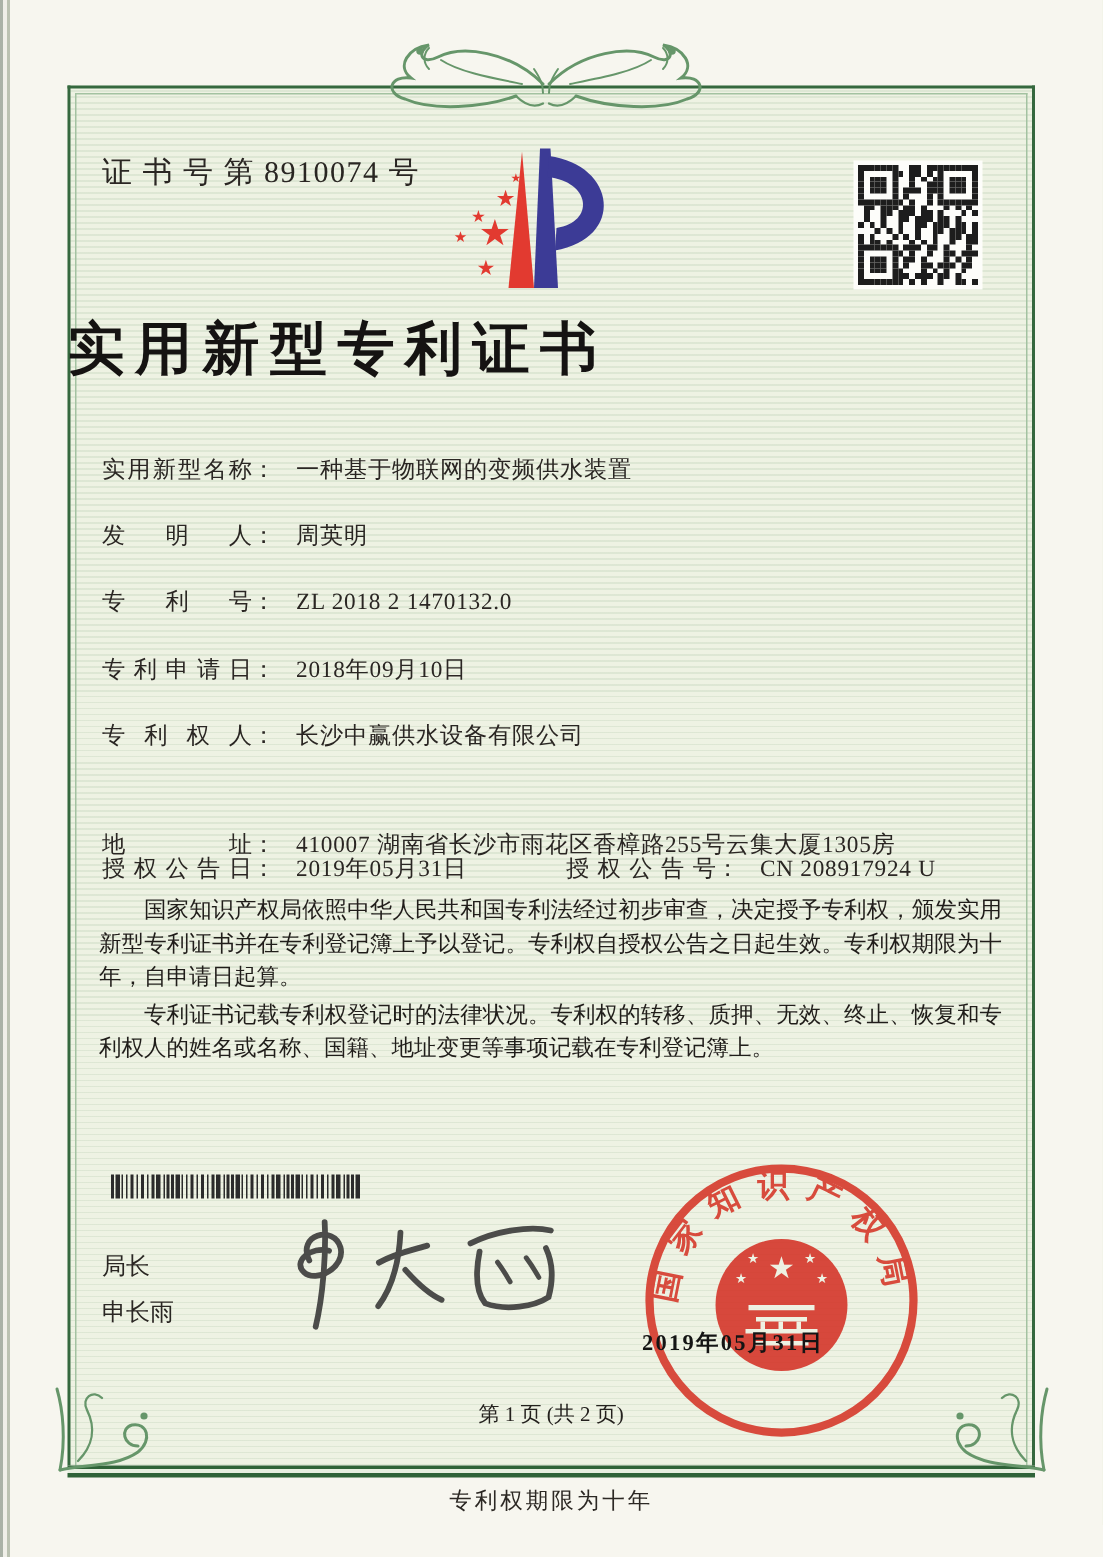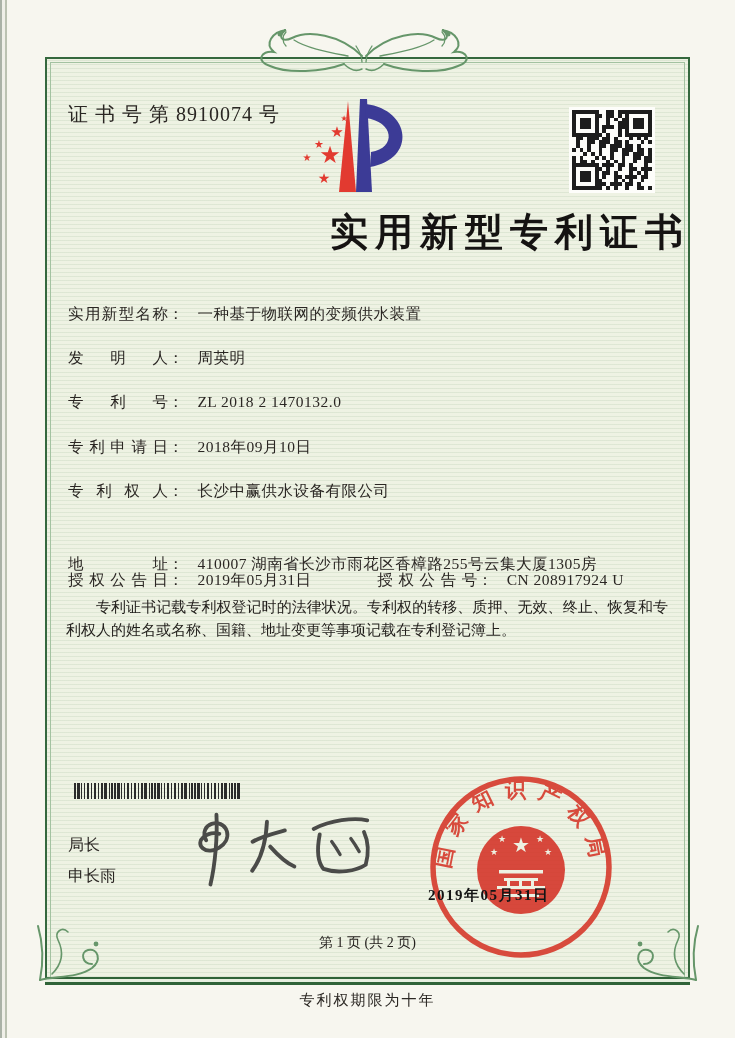--- a/index.html
+++ b/index.html
@@ -26,21 +26,21 @@
     background:linear-gradient(to bottom,#2f6338 0 2.5px,#e7efe0 2.5px 5px,#2f6338 5px 8px);}
   .ornament{position:absolute;color:#66966a;}
   .ornament svg{display:block;width:100%;height:100%;}
   
   .cert-no{position:absolute;left:68px;top:101px;font-size:20px;letter-spacing:1px;}
   .logo{position:absolute;left:290px;top:95px;width:130px;height:102px;}
   .qr{position:absolute;left:569px;top:107px;width:86px;height:86px;background:#fdfdfa;
     display:grid;grid-template-columns:repeat(21,1fr);grid-template-rows:repeat(21,1fr);padding:3px;box-sizing:border-box;}
   .qr div{background:rgba(0,0,0,0);}
   .qr div.on{background:#1d1d1d;}
-  .title{position:absolute;left:45px;top:207px;width:645px;text-align:right;
+  .title{position:absolute;left:45px;top:207px;width:645px;text-align:left;
     font-size:38px;font-weight:700;letter-spacing:7px;color:#151312;}
   .field-row{position:absolute;left:68px;width:600px;font-size:15.5px;line-height:24px;white-space:nowrap;}
   .flabel{display:inline-block;width:100px;text-align:justify;text-align-last:justify;vertical-align:top;}
   .colon{display:inline-block;vertical-align:top;}
   .fvalue{display:inline-block;margin-left:10px;vertical-align:top;letter-spacing:.5px;}
   .pair2{margin-left:62px;}
   .paras{position:absolute;left:66px;top:596px;width:602px;font-size:15px;line-height:22.5px;
     text-align:justify;color:#201d1a;}
   .paras p{margin:0 0 2px 0;text-indent:2em;}
   .barcode{position:absolute;left:74px;top:783px;width:194px;height:16px;display:flex;align-items:stretch;}
@@ -585,20 +585,21 @@
   <span class="fvalue">410007 湖南省长沙市雨花区香樟路255号云集大厦1305房</span>
 </div>
 <div class="field-row" style="top:568px">
   <span class="flabel">授权公告日</span><span class="colon">：</span>
   <span class="fvalue">2019年05月31日</span>
   <span class="flabel pair2">授权公告号</span><span class="colon">：</span>
   <span class="fvalue">CN 208917924 U</span>
 </div>
 
 <div class="paras">
+  <p>国家知识产权局依照中华人民共和国专利法经过初步审查，决定授予专利权，颁发实用新型专利证书并在专利登记簿上予以登记。专利权自授权公告之日起生效。专利权期限为十年，自申请日起算。</p>
   <p>专利证书记载专利权登记时的法律状况。专利权的转移、质押、无效、终止、恢复和专利权人的姓名或名称、国籍、地址变更等事项记载在专利登记簿上。</p>
 </div>
 
 <div class="barcode">
     <span style="width: 2px; margin-right: 1px;"></span>
     <span style="width: 3px; margin-right: 1px;"></span>
     <span style="width: 1px; margin-right: 2px;"></span>
     <span style="width: 1px; margin-right: 2px;"></span>
     <span style="width: 2px; margin-right: 2px;"></span>
     <span style="width: 1px; margin-right: 2px;"></span>

